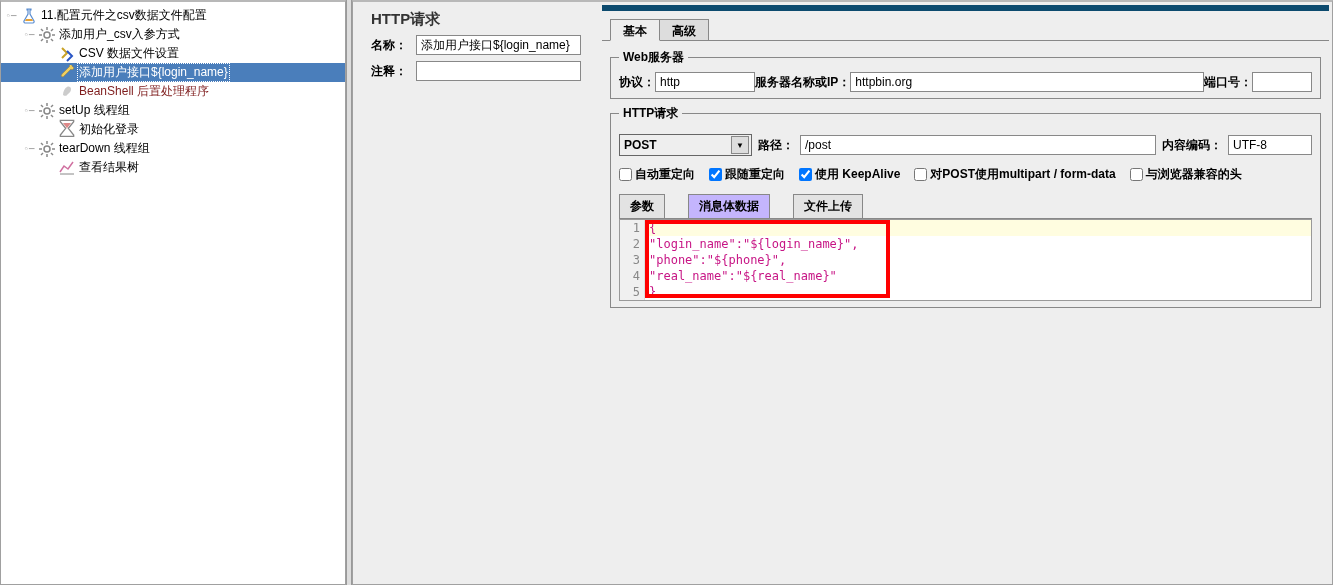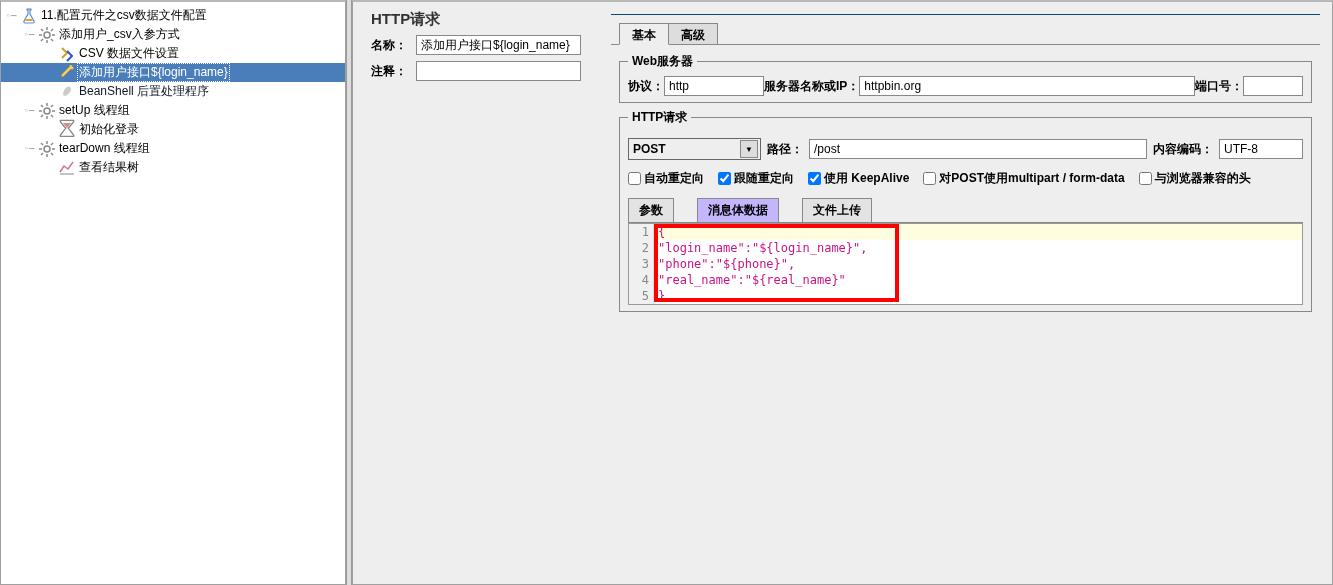--- a/index.html
+++ b/index.html
@@ -9,35 +9,35 @@
 
 .tree-panel { width: 346px; height: 100%; background: #fff; border: 1px solid #a0a0a0; border-top: 2px solid #b8b8b8; overflow: auto; padding: 4px 0; }
 .tree-item { display: flex; align-items: center; height: 19px; padding-left: 4px; cursor: pointer; white-space: nowrap; }
 .tree-item.selected { background: #4a7ebb; }
 .tree-item.selected .tree-label { background: #4a7ebb; color: #fff; }
 .indent { display: inline-block; height: 100%; }
 .toggle { width: 12px; height: 12px; display: inline-flex; align-items: center; justify-content: center; margin-right: 2px; color: #888; font-size: 9px; font-family: monospace; }
 .toggle-empty { width: 12px; display: inline-block; }
 .tree-icon { width: 16px; height: 16px; display: inline-flex; align-items: center; justify-content: center; margin: 0 2px; }
 .tree-label { padding: 0 2px; }
-.disabled .tree-label { color: #0f172a; }
+.disabled .tree-label { color: #7f1d1d; }
 .tree-item.selected .tree-label { border: 1px dotted #fff; padding: 0 1px; }
 
 
 .splitter { width: 6px; background: #ddd; cursor: col-resize; border-left: 1px solid #999; border-right: 1px solid #999; }
 
 
 .editor { flex: 1; height: 100%; background: #eee; border: 1px solid #a0a0a0; border-top: 2px solid #b8b8b8; display: flex; flex-direction: row; overflow: hidden; }
 .editor-head { padding: 8px 18px 0 18px; }
 .editor-title { font-size: 15px; font-weight: bold; color: #333; margin-bottom: 6px; }
 .form-row { display: flex; align-items: center; margin-bottom: 6px; }
 .form-row label { width: 45px; font-weight: bold; text-align: left; }
 .form-row input { flex: 1; height: 20px; border: 1px solid #888; padding: 0 4px; font-family: inherit; font-size: 12px; }
 
-.scrollable { flex: 1; border-top: 1px solid #0c4a6e; padding: 8px 0 0 0; margin: 12px; overflow: hidden; }
+.scrollable { flex: 1; border-top: 6px solid #0c4a6e; padding: 8px 0 0 0; margin: 3px; overflow: hidden; }
 .subtabs { display: flex; padding-left: 8px; border-bottom: 1px solid #888; height: 22px; }
 .subtab { padding: 3px 12px; background: #eee; border: 1px solid #888; border-bottom: none; margin-right: -1px; font-weight: bold; cursor: pointer; position: relative; }
 .subtab.active { background: #eee; border-bottom: 1px solid #eee; margin-bottom: -1px; z-index: 1; }
 .subtab.inactive { background: #ddd; }
 
 .inner-content { padding: 8px 8px 0 8px; flex: 1; display: flex; flex-direction: column; }
 
 fieldset { border: 1px solid #888; padding: 6px 8px; margin-bottom: 6px; }
 fieldset legend { font-weight: bold; padding: 0 4px; }
 .webserver-row { display: flex; align-items: center; }

